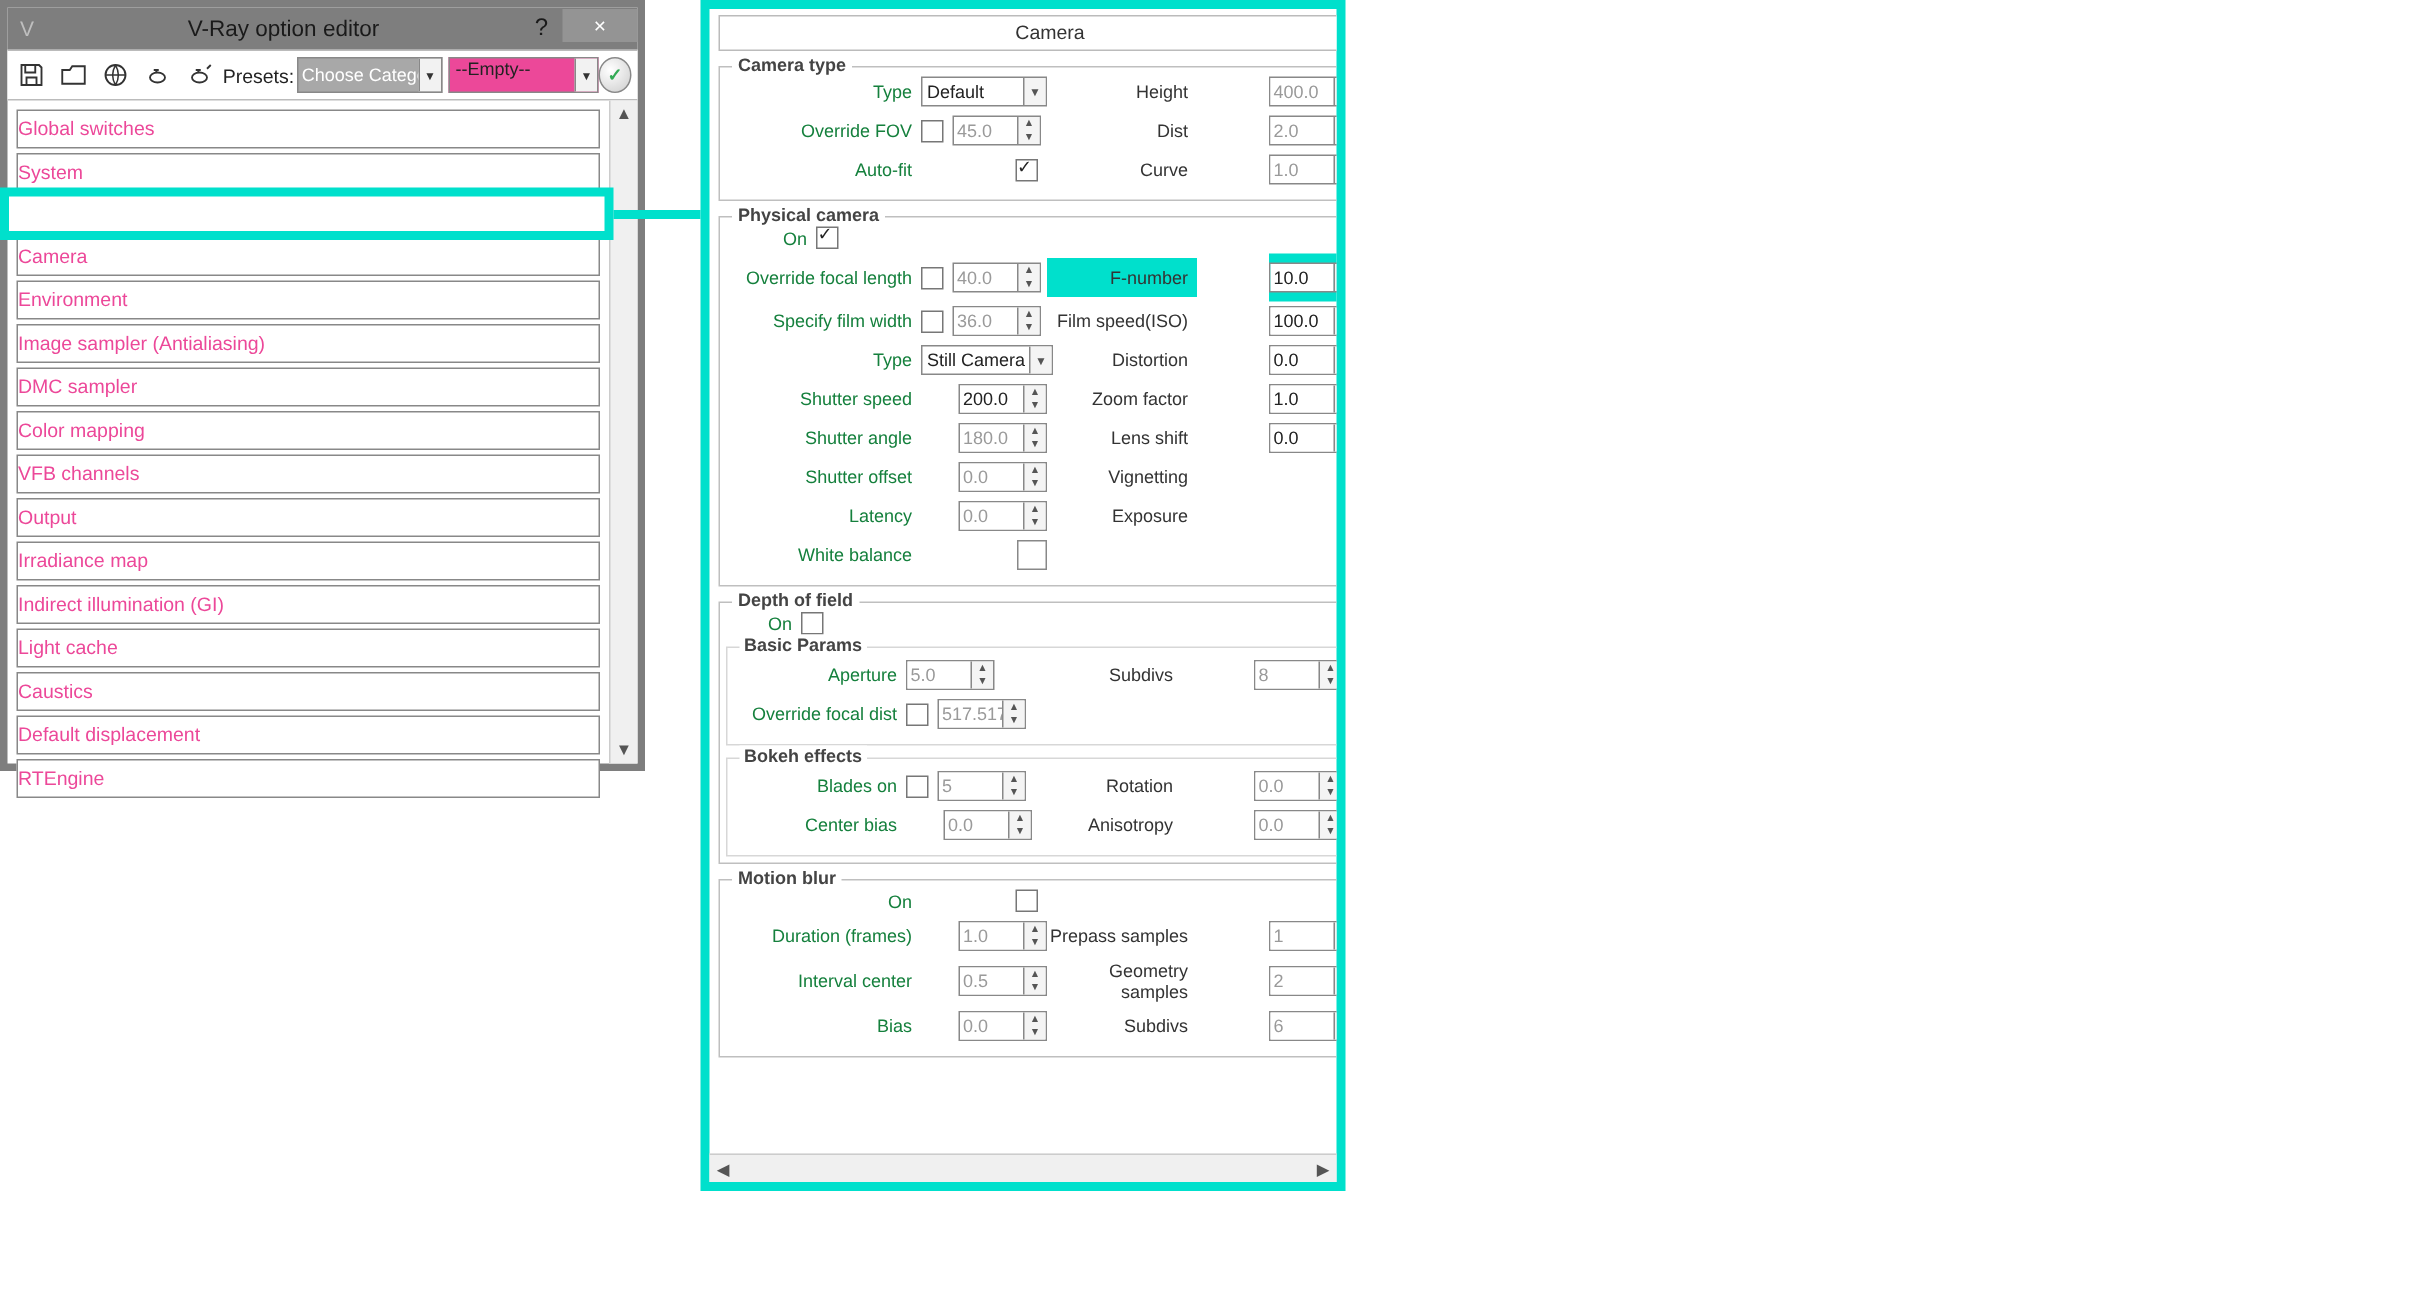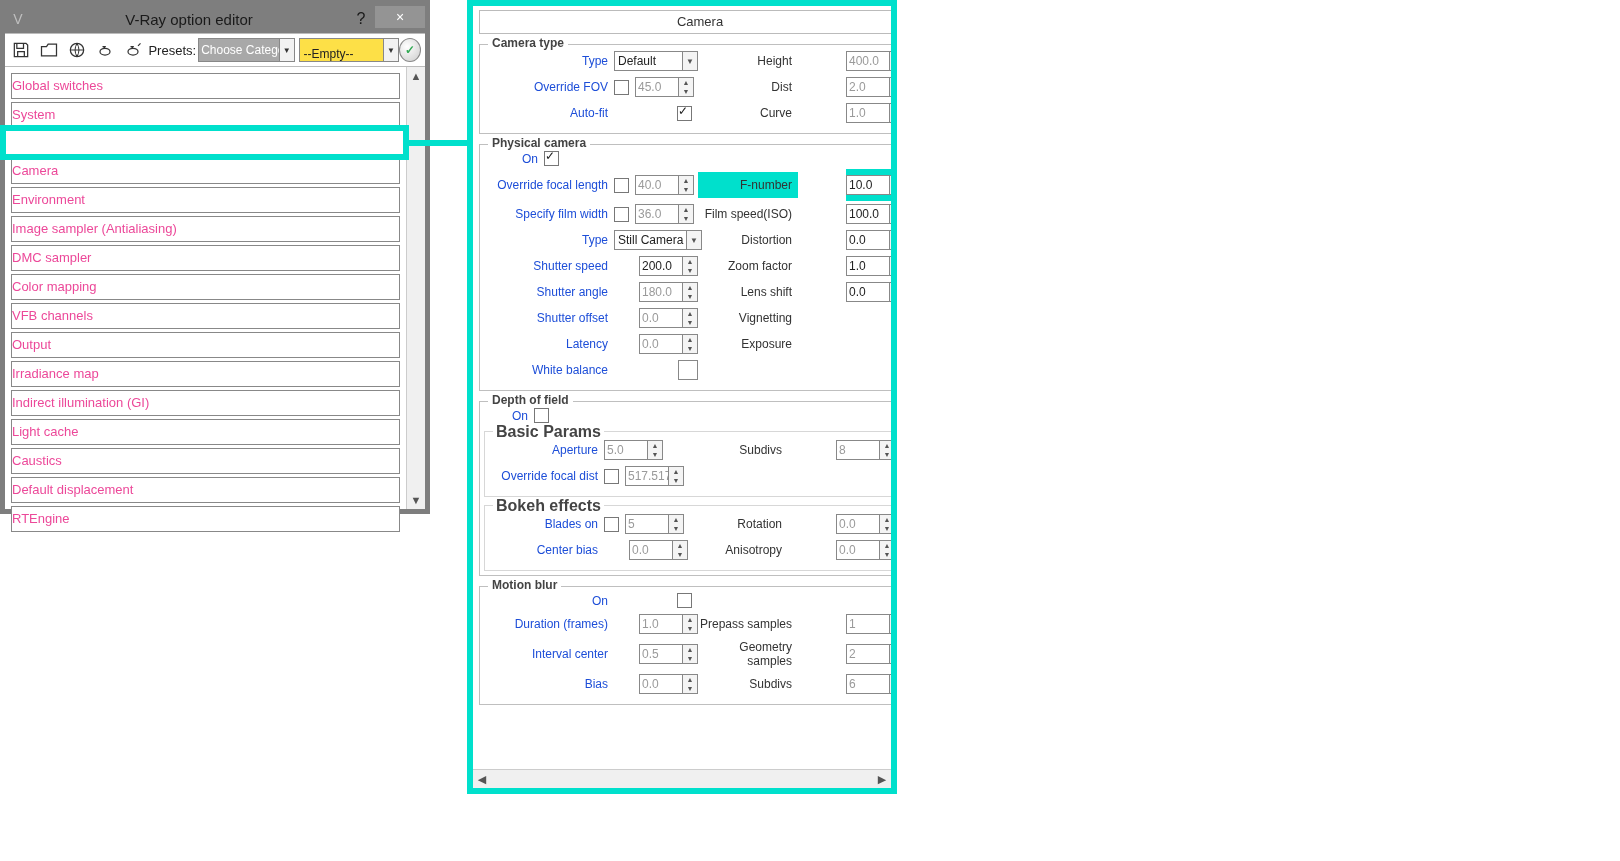--- a/index.html
+++ b/index.html
@@ -118,25 +118,25 @@
     align-items: center;
     justify-content: center;
     color: #333;
     font-size: 8px;
   }
   .empty-select {
     height: 22px;
     width: 88px;
     font-size: 12px;
     border: 1px solid #888;
-    background: #fde047;
+    background: #ec4899;
     color: #222;
     padding: 0 14px 0 4px;
     display: flex;
-    align-items: flex-end;
+    align-items: flex-start;
     position: relative;
     cursor: pointer;
   }
   .render-btn {
     margin-left: auto;
     width: 22px;
     height: 22px;
     border-radius: 50%;
     border: 1px solid #888;
     background: radial-gradient(circle at 35% 35%, #fff, #ccc);
@@ -257,34 +257,34 @@
     padding: 8px 4px 4px 4px;
     position: relative;
   }
   .subgroup > .legend {
     position: absolute;
     top: -9px;
     left: 8px;
     background: #fff;
     padding: 0 3px;
     font-weight: bold;
-    font-size: 16px;
+    font-size: 12px;
     color: #444;
   }
   .row {
     display: flex;
     align-items: center;
     margin-bottom: 6px;
   }
   .cellL {
     width: 130px;
     text-align: right;
     padding-right: 6px;
     font-size: 12px;
-    color: #1d4ed8;
+    color: #15803d;
     box-sizing: border-box;
   }
   .cellLctl { width: 84px; display:flex; align-items:center; }
   .cellR {
     width: 100px;
     text-align: right;
     padding-right: 6px;
     font-size: 12px;
     color: #333;
     box-sizing: border-box;

